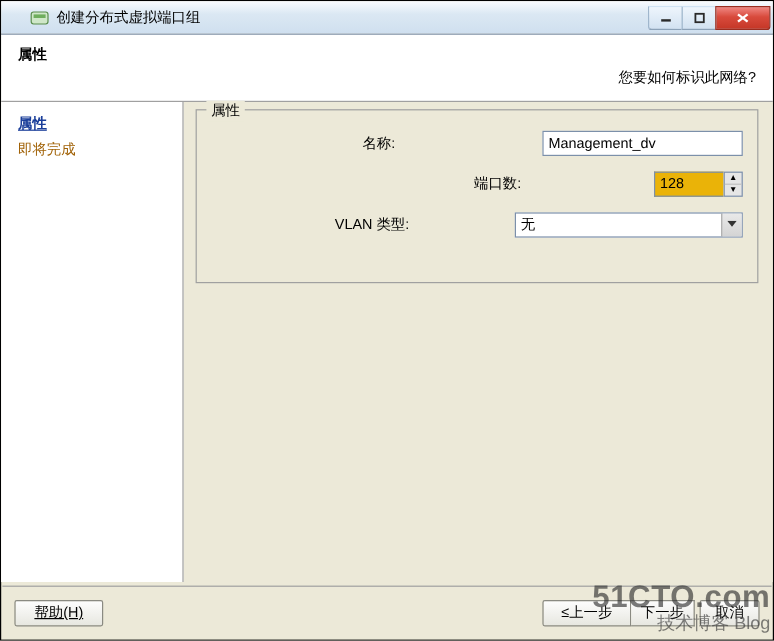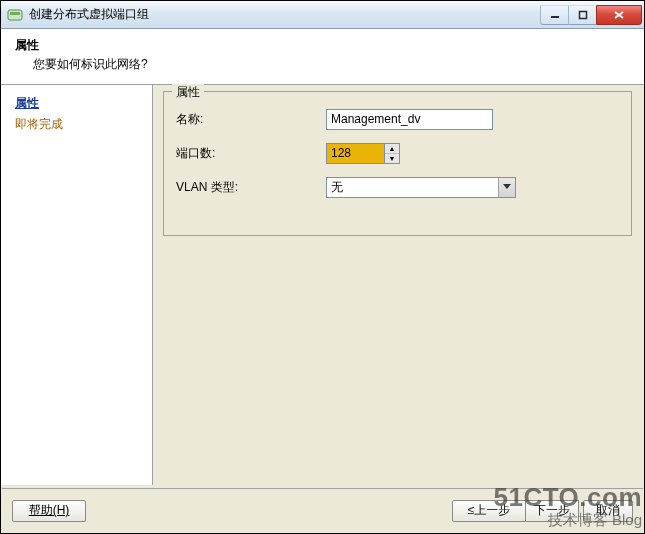--- a/index.html
+++ b/index.html
@@ -23,21 +23,21 @@
     position: relative;
   }
 
   
   .titlebar {
     height: 28px;
     background: linear-gradient(to bottom, #f8fbff 0%, #dbe8f3 40%, #cfdfef 100%);
     border-bottom: 1px solid #8a9bb2;
     display: flex;
     align-items: center;
-    padding: 0 0 0 6px;
+    padding: 0 0 0 24px;
     position: relative;
   }
   .titlebar .app-icon {
     width: 16px; height: 16px;
     display: flex; align-items: center; justify-content: center;
     margin-right: 6px;
   }
   .titlebar .title {
     color: #000;
     flex: 1;
@@ -69,20 +69,21 @@
     padding: 8px 14px 10px 14px;
     border-bottom: 1px solid #a0a0a0;
     height: 56px;
   }
   .wizard-header .hdr-title {
     font-weight: bold;
   }
   .wizard-header .hdr-sub {
     padding-left: 18px;
     margin-top: 2px;
+    text-align: right;
   }
 
   
   .wizard-body {
     display: flex;
     height: 400px;
     background: #ece9d8;
   }
   
   .step-pane {
@@ -116,20 +117,21 @@
     top: -8px;
     left: 8px;
     background: #ece9d8;
     padding: 0 4px;
   }
   .field-row {
     display: flex;
     align-items: center;
     margin-bottom: 12px;
     height: 22px;
+    justify-content: flex-end;
   }
   .field-label {
     width: 150px;
   }
   .text-input {
     height: 21px;
     border: 1px solid #7c90aa;
     background: #fff;
     padding: 1px 4px;
     font: inherit;

